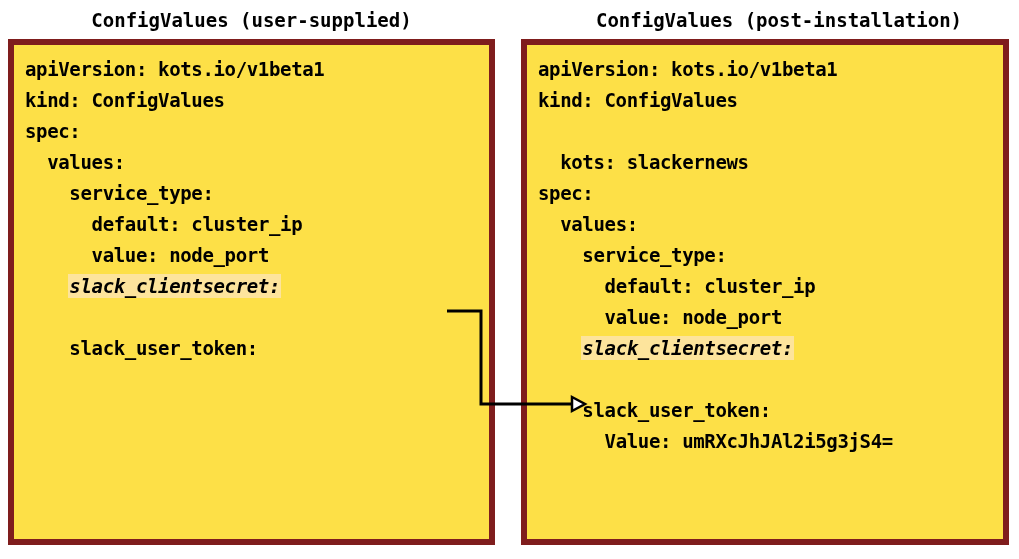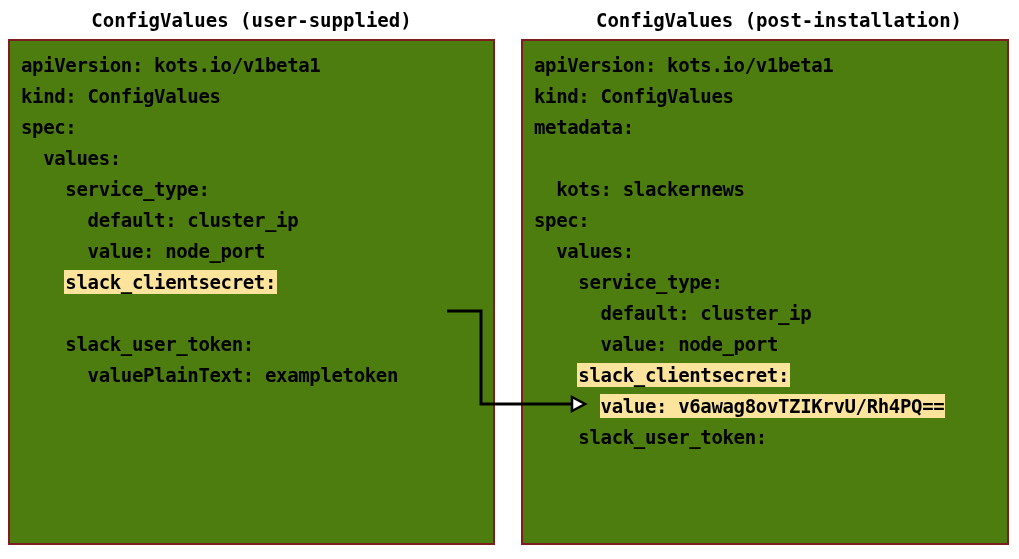--- a/index.html
+++ b/index.html
@@ -32,22 +32,22 @@
     white-space: pre;
     text-align: center;
     line-height: 24px;
   }
   #title-left  { left: 8px;   top: 8px;  width: 487px; }
   #title-right { left: 535px; top: 8px;  width: 488px; }
 
   
   .code-panel {
     position: absolute;
-    background: #4d7c0f;
-    border: 2px solid #7f1d1d;
+    background: #fde047;
+    border: 6px solid #7f1d1d;
     box-sizing: border-box;
     overflow: hidden;
   }
   #panel-left  { left: 8px;   top: 39px; width: 487px; height: 506px; }
   #panel-right { left: 521px; top: 39px; width: 488px; height: 506px; }
 
   .code-body {
     position: absolute;
     left: 0; top: 0;
     padding: 9px 0 0 11px;
@@ -62,20 +62,21 @@
     font-weight: bold;
     color: #000000;
     letter-spacing: -0.35px;
   }
   .code-line .seg {
     white-space: pre;
   }
   .code-line .hl {
     background: #fde49c;
     box-shadow: 0 0 0 1px #fde49c;
+    font-style: italic;
   }
 
   
   #connector {
     position: absolute;
     left: 0; top: 0;
     width: 1019px;
     height: 559px;
     pointer-events: none;
   }
@@ -94,39 +95,39 @@
         <div class="code-line"><span class="seg"></span><span class="seg">apiVersion: kots.io/v1beta1</span></div>
         <div class="code-line"><span class="seg"></span><span class="seg">kind: ConfigValues</span></div>
         <div class="code-line"><span class="seg"></span><span class="seg">spec:</span></div>
         <div class="code-line"><span class="seg">  </span><span class="seg">values:</span></div>
         <div class="code-line"><span class="seg">    </span><span class="seg">service_type:</span></div>
         <div class="code-line"><span class="seg">      </span><span class="seg">default: cluster_ip</span></div>
         <div class="code-line"><span class="seg">      </span><span class="seg">value: node_port</span></div>
         <div class="code-line"><span class="seg">    </span><span class="seg hl">slack_clientsecret:</span></div>
         <div class="code-line"><span class="seg">      </span></div>
         <div class="code-line"><span class="seg">    </span><span class="seg">slack_user_token:</span></div>
-        <div class="code-line"><span class="seg">      </span><span class="seg">valuePlainText: exampletoken</span></div>
+        <div class="code-line"><span class="seg">      </span></div>
       </div>
   </div>
 
   <div class="code-panel" id="panel-right">
     <div class="code-body" id="code-right">
         <div class="code-line"><span class="seg"></span><span class="seg">apiVersion: kots.io/v1beta1</span></div>
         <div class="code-line"><span class="seg"></span><span class="seg">kind: ConfigValues</span></div>
-        <div class="code-line"><span class="seg"></span><span class="seg">metadata:</span></div>
         <div class="code-line"><span class="seg">  </span></div>
         <div class="code-line"><span class="seg">  </span><span class="seg">kots: slackernews</span></div>
         <div class="code-line"><span class="seg"></span><span class="seg">spec:</span></div>
         <div class="code-line"><span class="seg">  </span><span class="seg">values:</span></div>
         <div class="code-line"><span class="seg">    </span><span class="seg">service_type:</span></div>
         <div class="code-line"><span class="seg">      </span><span class="seg">default: cluster_ip</span></div>
         <div class="code-line"><span class="seg">      </span><span class="seg">value: node_port</span></div>
         <div class="code-line"><span class="seg">    </span><span class="seg hl">slack_clientsecret:</span></div>
-        <div class="code-line"><span class="seg">      </span><span class="seg hl">value: v6awag8ovTZIKrvU/Rh4PQ==</span></div>
+        <div class="code-line"><span class="seg">      </span></div>
         <div class="code-line"><span class="seg">    </span><span class="seg">slack_user_token:</span></div>
+        <div class="code-line"><span class="seg">      </span><span class="seg">Value: umRXcJhJAl2i5g3jS4=</span></div>
       </div>
   </div>
 
   <svg id="connector" viewBox="0 0 1019 559">
     <polyline points="447,311 481,311 481,404 572,404" fill="none" stroke="#000000" stroke-width="3"></polyline>
     <polygon points="572,397 585,404 572,411" fill="#ffffff" stroke="#000000" stroke-width="2.5" stroke-linejoin="miter"></polygon>
   </svg>
 
 </div>
 

